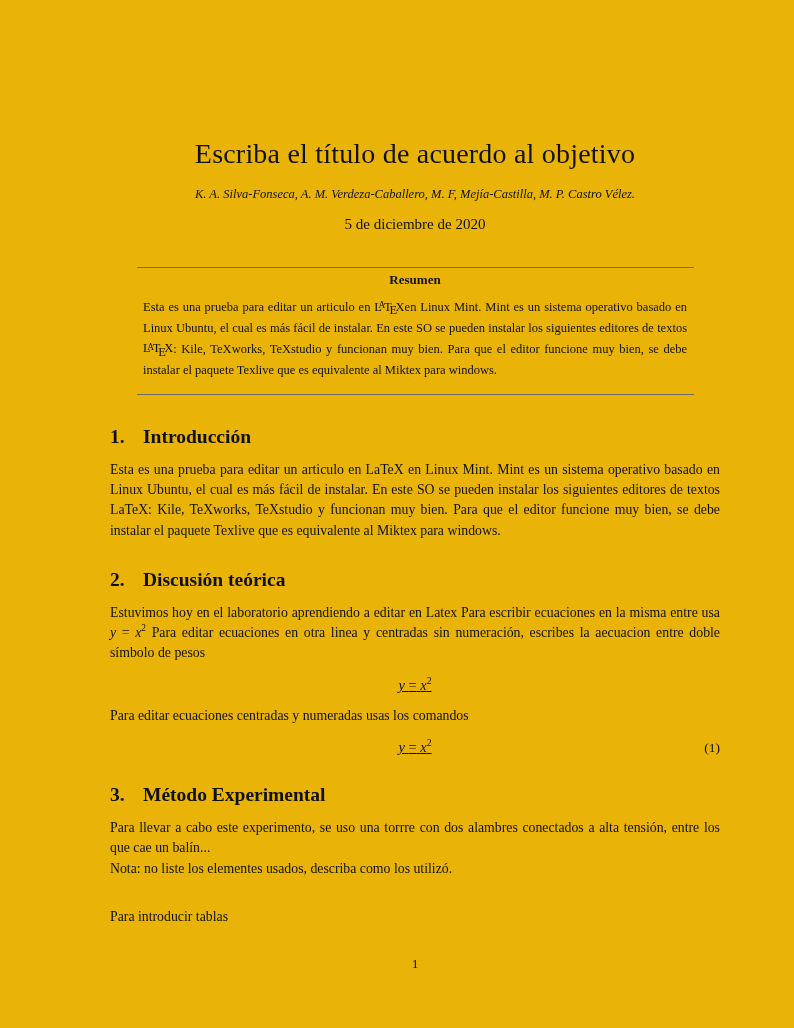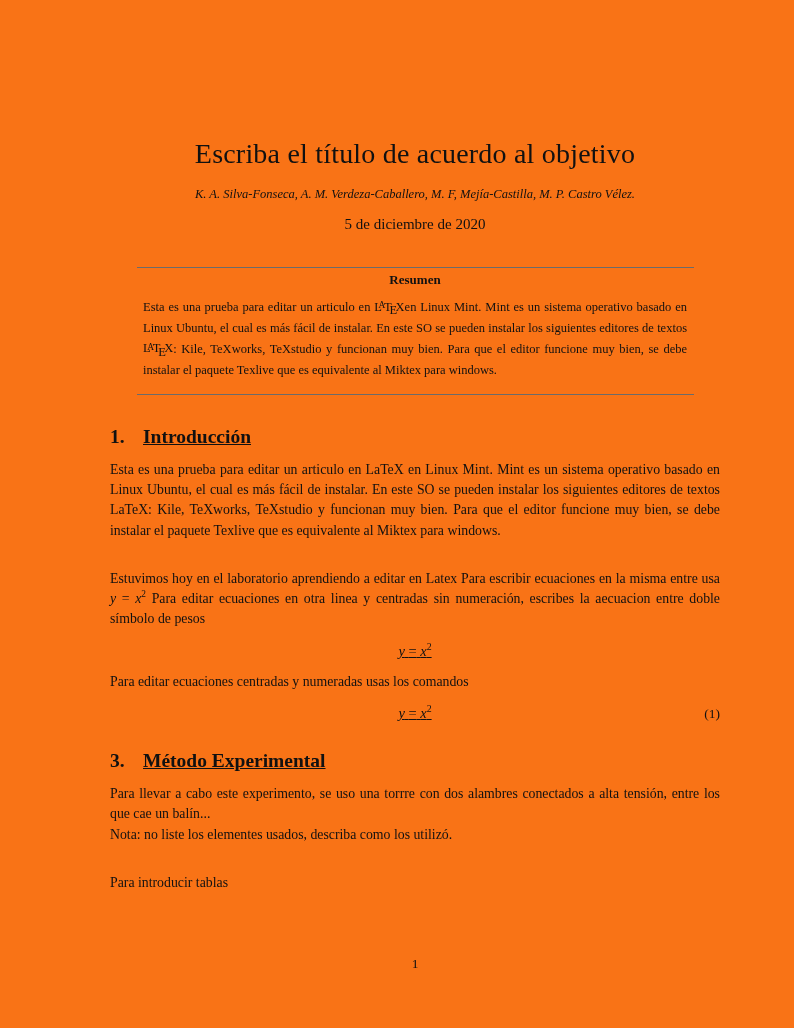--- a/index.html
+++ b/index.html
@@ -4,21 +4,21 @@
 <style>
   html, body {
     margin: 0;
     padding: 0;
     background: #ffffff;
   }
   .page {
     position: relative;
     width: 794px;
     height: 1028px;
-    background: #f97316;
+    background: #eab308;
     color: #111111;
     font-family: "Liberation Serif", "DejaVu Serif", serif;
     overflow: hidden;
   }
   .content {
     margin-left: 110px;
     width: 610px;
   }
   .header { padding-top: 138px; }
   .doc-title {
@@ -59,21 +59,20 @@
     line-height: 18.6px;
     text-align: justify;
   }
   .rule-bottom { margin-top: 14px; }
   .section { margin-top: 28px; }
   .section.first { margin-top: 31px; }
   .sec-h {
     margin: 0;
     font-size: 19.5px;
     font-weight: bold;
-    text-decoration: underline;
   }
   .sec-num {
     display: inline-block;
     min-width: 33px;
   }
   .body-p {
     margin: 12px 0 0 0;
     font-size: 13.8px;
     line-height: 20.3px;
     text-align: justify;
@@ -137,20 +136,21 @@
       <p class="abstract-text"><span>Esta es una prueba para editar un articulo en </span><span class="latex-logo"><span>L</span><span class="lx-a">A</span><span>T</span><span class="lx-e">E</span><span>X</span></span><span>en Linux Mint. Mint es un sistema operativo basado en Linux Ubuntu, el cual es más fácil de instalar. En este SO se pueden instalar los siguientes editores de textos </span><span class="latex-logo"><span>L</span><span class="lx-a">A</span><span>T</span><span class="lx-e">E</span><span>X</span></span><span>: Kile, TeXworks, TeXstudio y funcionan muy bien. Para que el editor funcione muy bien, se debe instalar el paquete Texlive que es equivalente al Miktex para windows.</span></p>
       <div class="rule rule-bottom"></div>
     </div>
 
     <div class="section first">
       <h2 class="sec-h"><span class="sec-num">1.</span><span class="sec-title">Introducción</span></h2>
       <p class="body-p">Esta es una prueba para editar un articulo en LaTeX en Linux Mint. Mint es un sistema operativo basado en Linux Ubuntu, el cual es más fácil de instalar. En este SO se pueden instalar los siguientes editores de textos LaTeX: Kile, TeXworks, TeXstudio y funcionan muy bien. Para que el editor funcione muy bien, se debe instalar el paquete Texlive que es equivalente al Miktex para windows.</p>
     </div>
 
     <div class="section">
+      <h2 class="sec-h"><span class="sec-num">2.</span><span class="sec-title">Discusión teórica</span></h2>
       <p class="body-p"><span>Estuvimos hoy en el laboratorio aprendiendo a editar en Latex Para escribir ecuaciones en la misma entre usa </span><span class="math"><i>y</i> <span>=</span> <i>x</i><sup>2</sup></span><span> Para editar ecuaciones en otra linea y centradas sin numeración, escribes la aecuacion entre doble símbolo de pesos</span></p>
       <div class="equation math"><i>y</i> <span>=</span> <i>x</i><sup>2</sup></div>
       <p class="body-p">Para editar ecuaciones centradas y numeradas usas los comandos</p>
       <div class="equation math"><i>y</i> <span>=</span> <i>x</i><sup>2</sup><span class="eq-num">(1)</span></div>
     </div>
 
     <div class="section">
       <h2 class="sec-h"><span class="sec-num">3.</span><span class="sec-title">Método Experimental</span></h2>
       <p class="body-p"><span>Para llevar a cabo este experimento, se uso una torrre con dos alambres conectados a alta tensión, entre los que cae un balín...</span><br><span>Nota: no liste los elementes usados, describa como los utilizó.</span></p>
     </div>

